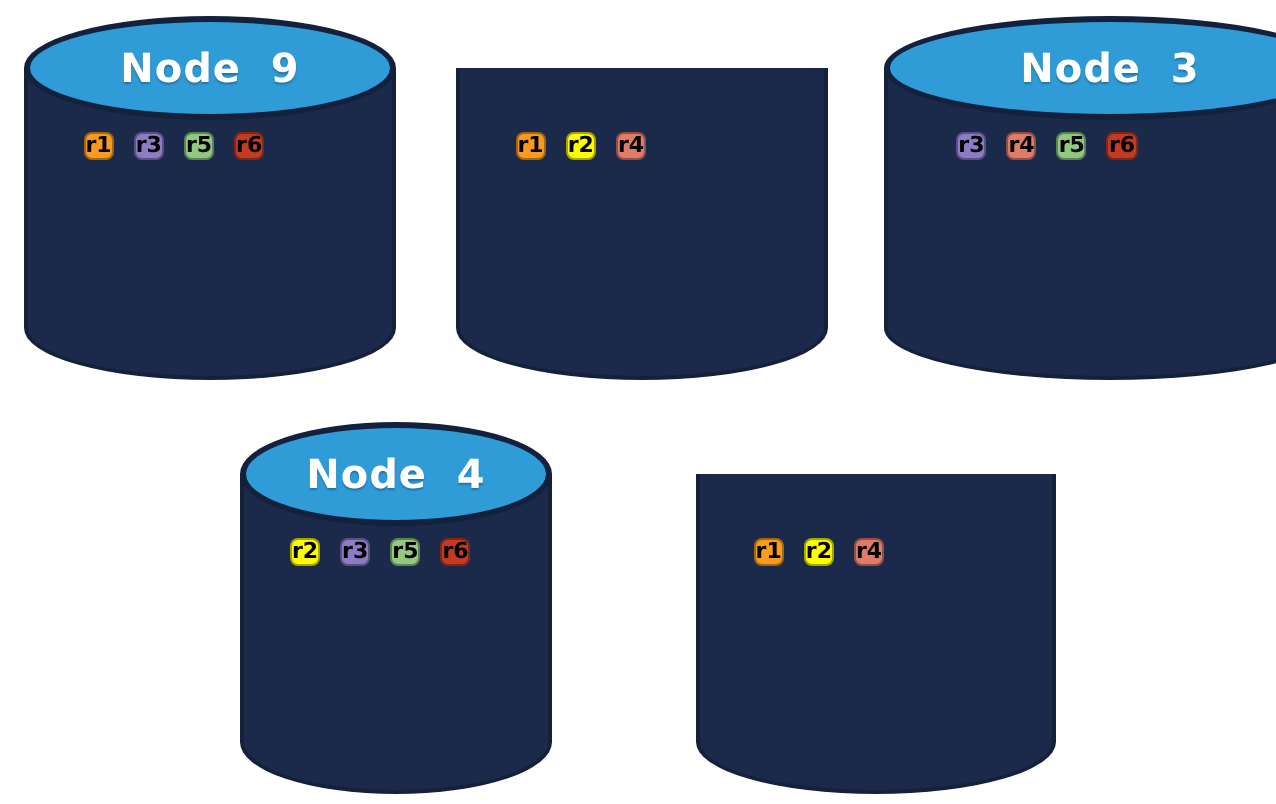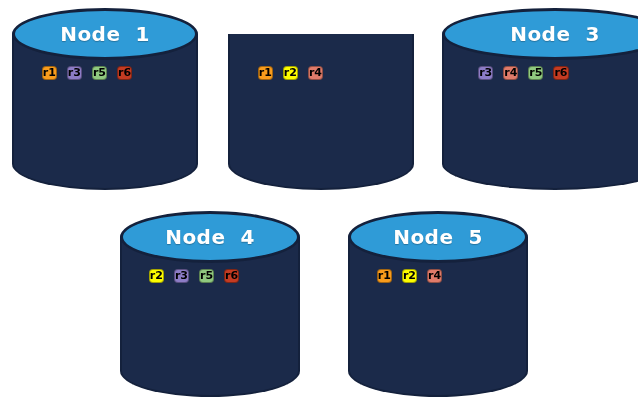--- a/index.html
+++ b/index.html
@@ -12,21 +12,21 @@
     position: relative;
     width: 638px;
     height: 402px;
     background: #ffffff;
     overflow: hidden;
   }
   .cyl { position: absolute; }
   .cyl-n1 { left: 12px;  top: 8px;   width: 186px; height: 182px; }
   .cyl-n2 { left: 228px; top: 8px;   width: 186px; height: 182px; }
   .cyl-n3 { left: 442px; top: 8px;   width: 186px; height: 182px; padding-left: 40px; }
-  .cyl-n4 { left: 120px; top: 211px; width: 180px; height: 186px; }
+  .cyl-n4 { left: 120px; top: 211px; width: 156px; height: 186px; }
   .cyl-n5 { left: 348px; top: 211px; width: 180px; height: 186px; }
 
   .cyl-body {
     position: absolute;
     left: 0; right: 0;
     top: 26px; bottom: 0;
     background: var(--navy);
     border: 2px solid var(--outline);
     border-top: none;
     border-radius: 0 0 50% 50% / 0 0 26px 26px;
@@ -76,21 +76,21 @@
   }
 </style>
 </head>
 <body>
 
 <div id="stage" style="--navy: #1B2A4A; --blue: #2F9BD7; --outline: #14213C;">
 
   <div class="cyl cyl-n1">
     <div class="cyl-body"></div>
     <div class="cyl-top">
-      <span class="cyl-title">Node  1</span>
+      <span class="cyl-title">Node  9</span>
     </div>
     <div class="bars">
         <div class="bar" style="background: rgb(249, 156, 28); color: rgb(0, 0, 0);">r1</div>
         <div class="bar" style="background: rgb(140, 124, 198); color: rgb(0, 0, 0);">r3</div>
         <div class="bar" style="background: rgb(144, 201, 127); color: rgb(0, 0, 0);">r5</div>
         <div class="bar" style="background: rgb(196, 59, 34); color: rgb(0, 0, 0);">r6</div>
       </div>
   </div>
 
   <div class="cyl cyl-n2">
@@ -123,23 +123,20 @@
     <div class="bars">
         <div class="bar" style="background: rgb(253, 253, 0); color: rgb(0, 0, 0);">r2</div>
         <div class="bar" style="background: rgb(140, 124, 198); color: rgb(0, 0, 0);">r3</div>
         <div class="bar" style="background: rgb(144, 201, 127); color: rgb(0, 0, 0);">r5</div>
         <div class="bar" style="background: rgb(196, 59, 34); color: rgb(0, 0, 0);">r6</div>
       </div>
   </div>
 
   <div class="cyl cyl-n5">
     <div class="cyl-body"></div>
-    <div class="cyl-top">
-      <span class="cyl-title">Node  5</span>
-    </div>
     <div class="bars">
         <div class="bar" style="background: rgb(249, 156, 28); color: rgb(0, 0, 0);">r1</div>
         <div class="bar" style="background: rgb(253, 253, 0); color: rgb(0, 0, 0);">r2</div>
         <div class="bar" style="background: rgb(224, 123, 106); color: rgb(0, 0, 0);">r4</div>
       </div>
   </div>
 
 </div>
 
 </body></html>

